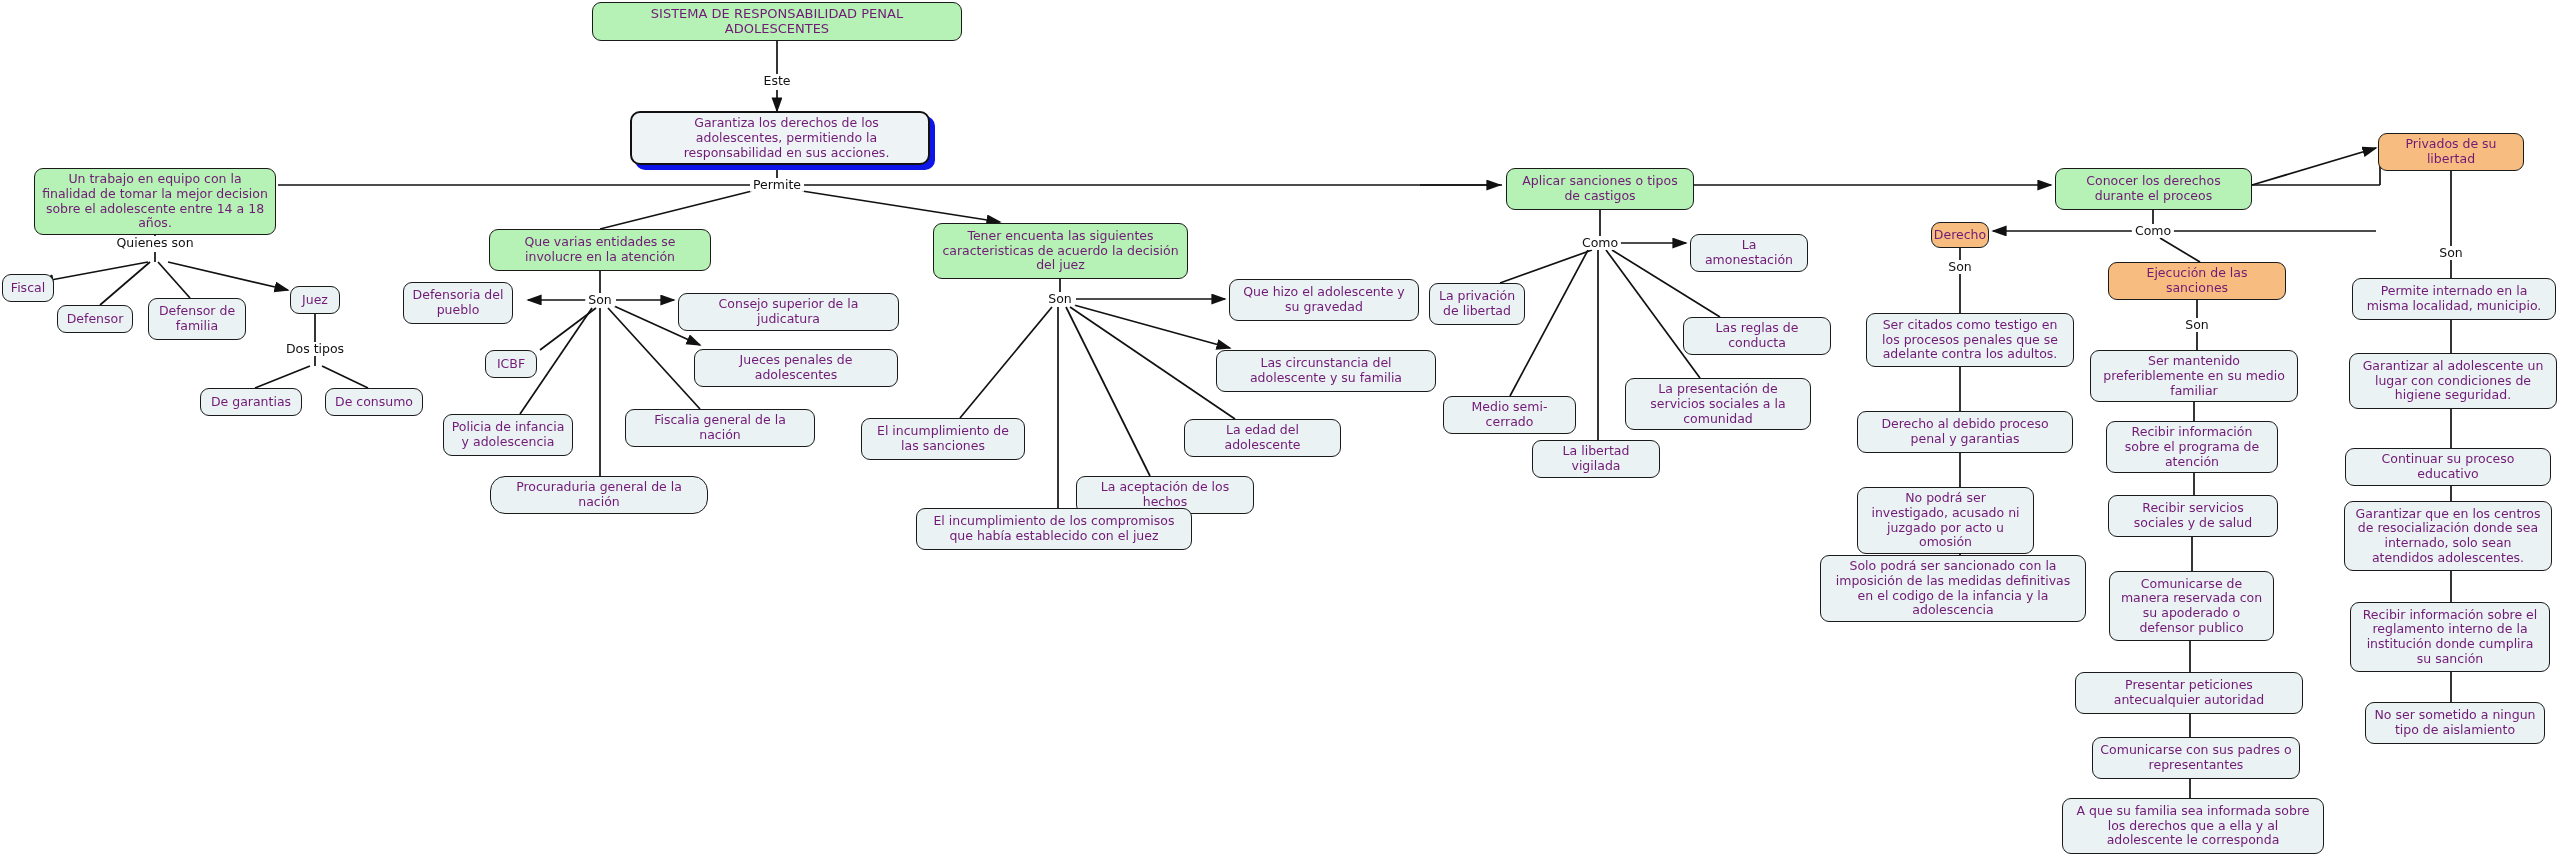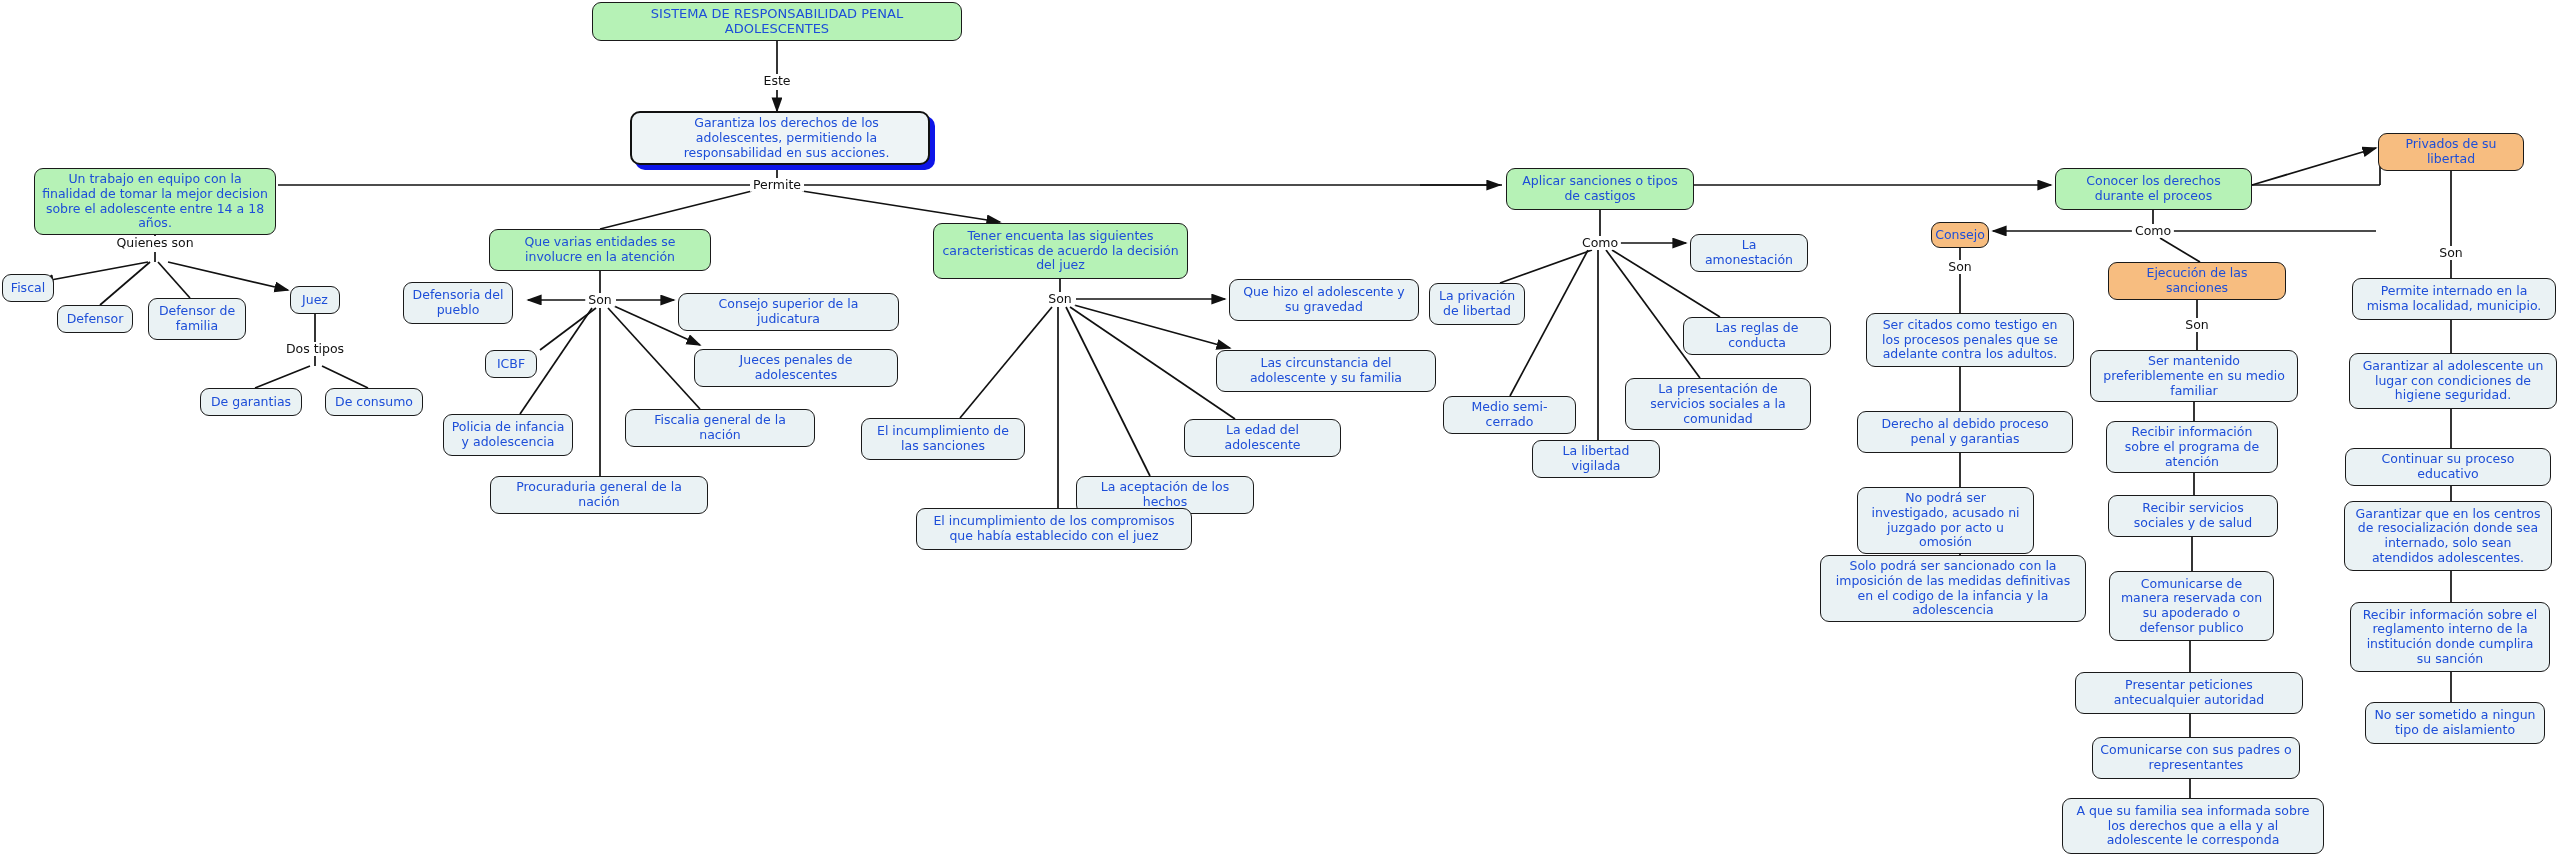--- a/index.html
+++ b/index.html
@@ -2,21 +2,21 @@
 <html><head>
 <meta charset="utf-8">
 <style>
   html,body{margin:0;padding:0;background:#ffffff;}
   body{font-family:"DejaVu Sans","Liberation Sans",sans-serif;}
   #canvas{position:relative;width:2559px;height:858px;background:#ffffff;overflow:hidden;}
   #edges{position:absolute;left:0;top:0;width:2559px;height:858px;pointer-events:none;}
 
   .node{position:absolute;box-sizing:border-box;display:flex;align-items:center;
         justify-content:center;text-align:center;border:1.6px solid #1a1a1a;
-        border-radius:9px;color:#1d4ed8;line-height:1.18;padding:3px 7px;}
+        border-radius:9px;color:#701a75;line-height:1.18;padding:3px 7px;}
   .n-blue{background:#eaf2f4;}
   .n-green{background:#b6f2b6;}
   .n-orange{background:#f7bd80;}
   .n-sel{background:#eef4f6;border:2px solid #111111;border-radius:10px;
          box-shadow:5px 5px 0 0 #0d15e8;padding-left:20px;}
 
   .lbl{position:absolute;color:#111111;background:#ffffff;white-space:nowrap;
        padding:0 3px;line-height:1;}
 </style>
 </head>
@@ -126,37 +126,37 @@
     <div class="node n-blue" style="left: 290px; top: 286px; width: 50px; min-height: 28px; font-size: 12.5px;">Juez</div>
     <div class="node n-blue" style="left: 200px; top: 388px; width: 102px; min-height: 28px; font-size: 12.5px;">De garantias</div>
     <div class="node n-blue" style="left: 325px; top: 388px; width: 98px; min-height: 28px; font-size: 12.5px;">De consumo</div>
     <div class="node n-green" style="left: 489px; top: 229px; width: 222px; min-height: 42px; font-size: 12.5px;">Que varias entidades se involucre en la atención</div>
     <div class="node n-blue" style="left: 403px; top: 282px; width: 110px; min-height: 42px; font-size: 12.5px;">Defensoria del pueblo</div>
     <div class="node n-blue" style="left: 678px; top: 293px; width: 221px; min-height: 28px; font-size: 12.5px;">Consejo superior de la judicatura</div>
     <div class="node n-blue" style="left: 485px; top: 350px; width: 52px; min-height: 28px; font-size: 12.5px;">ICBF</div>
     <div class="node n-blue" style="left: 694px; top: 349px; width: 204px; min-height: 28px; font-size: 12.5px;">Jueces penales de adolescentes</div>
     <div class="node n-blue" style="left: 443px; top: 414px; width: 130px; min-height: 42px; font-size: 12.5px;">Policia de infancia y adolescencia</div>
     <div class="node n-blue" style="left: 625px; top: 409px; width: 190px; min-height: 28px; font-size: 12.5px;">Fiscalia general de la nación</div>
-    <div class="node n-blue" style="left: 490px; top: 476px; width: 218px; min-height: 28px; font-size: 12.5px;">Procuraduria general de la nación</div>
+    <div class="node n-blue" style="left: 490px; top: 476px; width: 218px; min-height: 28px; font-size: 12.5px; border-radius: 15px;">Procuraduria general de la nación</div>
     <div class="node n-green" style="left: 933px; top: 223px; width: 255px; min-height: 56px; font-size: 12.5px;">Tener encuenta las siguientes caracteristicas de acuerdo la decisión del juez</div>
     <div class="node n-blue" style="left: 1229px; top: 279px; width: 190px; min-height: 42px; font-size: 12.5px;">Que hizo el adolescente y su gravedad</div>
     <div class="node n-blue" style="left: 1216px; top: 350px; width: 220px; min-height: 42px; font-size: 12.5px;">Las circunstancia del adolescente y su familia</div>
     <div class="node n-blue" style="left: 1184px; top: 419px; width: 157px; min-height: 28px; font-size: 12.5px;">La edad del adolescente</div>
     <div class="node n-blue" style="left: 1076px; top: 476px; width: 178px; min-height: 28px; font-size: 12.5px;">La aceptación de los hechos</div>
     <div class="node n-blue" style="left: 861px; top: 418px; width: 164px; min-height: 42px; font-size: 12.5px;">El incumplimiento de las sanciones</div>
     <div class="node n-blue" style="left: 916px; top: 508px; width: 276px; min-height: 42px; font-size: 12.5px;">El incumplimiento de los compromisos que había establecido con el juez</div>
     <div class="node n-green" style="left: 1506px; top: 168px; width: 188px; min-height: 42px; font-size: 12.5px;">Aplicar sanciones o tipos de castigos</div>
     <div class="node n-blue" style="left: 1690px; top: 234px; width: 118px; min-height: 28px; font-size: 12.5px;">La amonestación</div>
     <div class="node n-blue" style="left: 1429px; top: 283px; width: 96px; min-height: 42px; font-size: 12.5px;">La privación de libertad</div>
     <div class="node n-blue" style="left: 1683px; top: 317px; width: 148px; min-height: 28px; font-size: 12.5px;">Las reglas de conducta</div>
     <div class="node n-blue" style="left: 1625px; top: 378px; width: 186px; min-height: 42px; font-size: 12.5px;">La presentación de servicios sociales a la comunidad</div>
     <div class="node n-blue" style="left: 1443px; top: 396px; width: 133px; min-height: 28px; font-size: 12.5px;">Medio semi-cerrado</div>
     <div class="node n-blue" style="left: 1532px; top: 440px; width: 128px; min-height: 28px; font-size: 12.5px;">La libertad vigilada</div>
     <div class="node n-green" style="left: 2055px; top: 168px; width: 197px; min-height: 42px; font-size: 12.5px;">Conocer los derechos durante el proceos</div>
-    <div class="node n-orange" style="left: 1931px; top: 222px; width: 58px; min-height: 26px; font-size: 12.5px;">Consejo</div>
+    <div class="node n-orange" style="left: 1931px; top: 222px; width: 58px; min-height: 26px; font-size: 12.5px;">Derecho</div>
     <div class="node n-orange" style="left: 2108px; top: 262px; width: 178px; min-height: 26px; font-size: 12.5px;">Ejecución de las sanciones</div>
     <div class="node n-orange" style="left: 2378px; top: 133px; width: 146px; min-height: 26px; font-size: 12.5px;">Privados de su libertad</div>
     <div class="node n-blue" style="left: 1866px; top: 313px; width: 208px; min-height: 54px; font-size: 12.5px;">Ser citados como testigo en los procesos penales que se adelante contra los adultos.</div>
     <div class="node n-blue" style="left: 1857px; top: 411px; width: 216px; min-height: 42px; font-size: 12.5px;">Derecho al debido proceso penal y garantias</div>
     <div class="node n-blue" style="left: 1857px; top: 487px; width: 177px; min-height: 42px; font-size: 12.5px;">No podrá ser investigado, acusado ni juzgado por acto u omosión</div>
     <div class="node n-blue" style="left: 1820px; top: 555px; width: 266px; min-height: 54px; font-size: 12.5px;">Solo podrá ser sancionado con la imposición de las medidas definitivas en el codigo de la infancia y la adolescencia</div>
     <div class="node n-blue" style="left: 2090px; top: 350px; width: 208px; min-height: 42px; font-size: 12.5px;">Ser mantenido preferiblemente en su medio familiar</div>
     <div class="node n-blue" style="left: 2106px; top: 421px; width: 172px; min-height: 42px; font-size: 12.5px;">Recibir información sobre el programa de atención</div>
     <div class="node n-blue" style="left: 2108px; top: 495px; width: 170px; min-height: 42px; font-size: 12.5px;">Recibir servicios sociales y de salud</div>
     <div class="node n-blue" style="left: 2109px; top: 571px; width: 165px; min-height: 70px; font-size: 12.5px;">Comunicarse de manera reservada con su apoderado o defensor publico</div>

